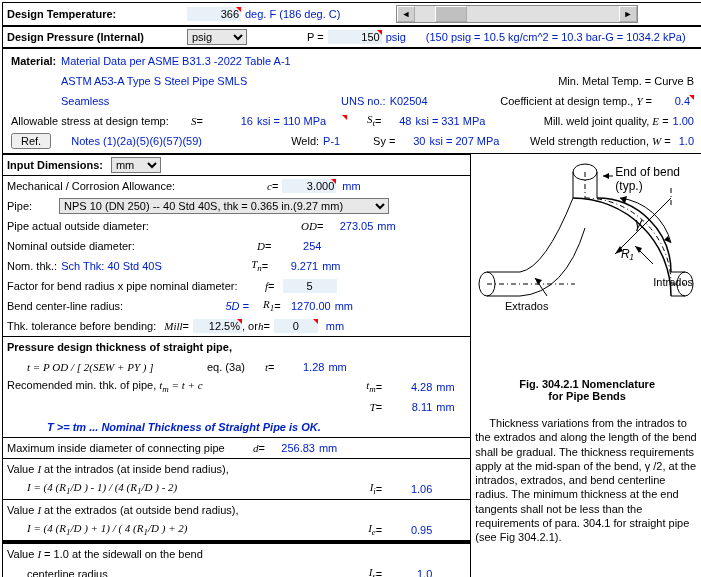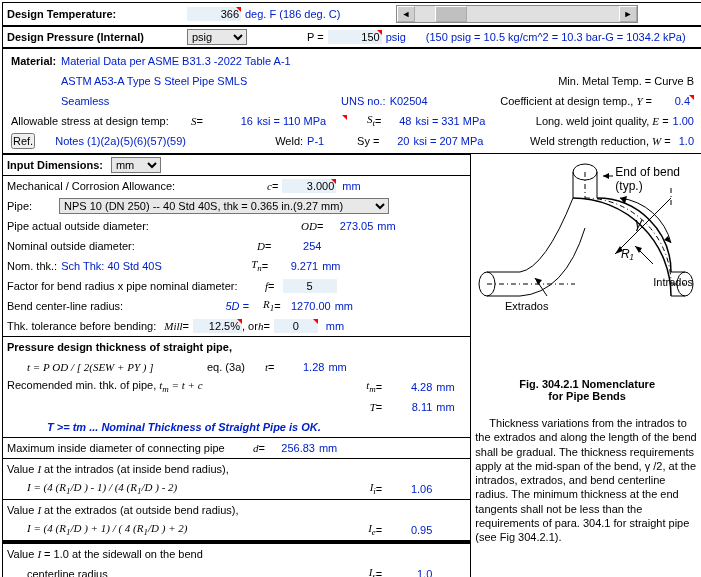--- a/index.html
+++ b/index.html
@@ -43,21 +43,21 @@
     display: inline-block;
     min-width: 50px;
     padding-right: 4px;
   }
   select {
     font-size: 11px;
     background: #e8e8e8;
   }
   .btn {
     font-size: 11px;
-    padding: 0 0;
+    padding: 0 8px;
   }
   .scrollbar {
     display: flex;
     border: 1px solid #888;
     background: #e0e0e0;
     width: 240px;
     height: 16px;
   }
   .scroll-btn { width: 16px; background: #d0d0d0; border: 1px outset #fff; display:flex; align-items:center; justify-content:center; font-size:9px; }
   .scroll-track { flex:1; position:relative; }
@@ -125,30 +125,30 @@
     <span class="serif">S</span>
       <span> =</span>
     <span class="blue val-cell">16</span>
     <span class="wrap red-tri"><span class="blue" style="width:90px;display:inline-block">ksi = 110 MPa</span></span>
     <span style="width:20px"></span>
     <span class="serif"><span>S</span><span class="sub">t</span></span>
       <span> =</span>
     <span class="blue val-cell" style="min-width:30px">48</span>
     <span class="blue">ksi = 331 MPa</span>
     <span style="flex:1"></span>
-    <span><span>Long. weld joint quality, </span><span class="serif">E</span> =</span>
+    <span><span>Mill. weld joint quality, </span><span class="serif">E</span> =</span>
     <span class="blue" style="margin-left:4px">1.00</span>
   </div>
   <div class="subrow">
     <button class="btn">Ref.</button>
     <span class="blue" style="margin-left:20px;width:220px">Notes  (1)(2a)(5)(6)(57)(59)</span>
     <span>Weld:</span>
     <span class="blue" style="margin-left:4px;width:50px">P-1</span>
     <span>Sy =</span>
-    <span class="blue val-cell" style="min-width:30px">20</span>
+    <span class="blue val-cell" style="min-width:30px">30</span>
     <span class="blue">ksi = 207 MPa</span>
     <span style="flex:1"></span>
     <span><span>Weld strength reduction, </span><span class="serif">W</span> =</span>
     <span class="blue" style="margin-left:8px">1.0</span>
   </div>
 </div>
 
 <div class="main-split">
 <div class="left-col">
 

